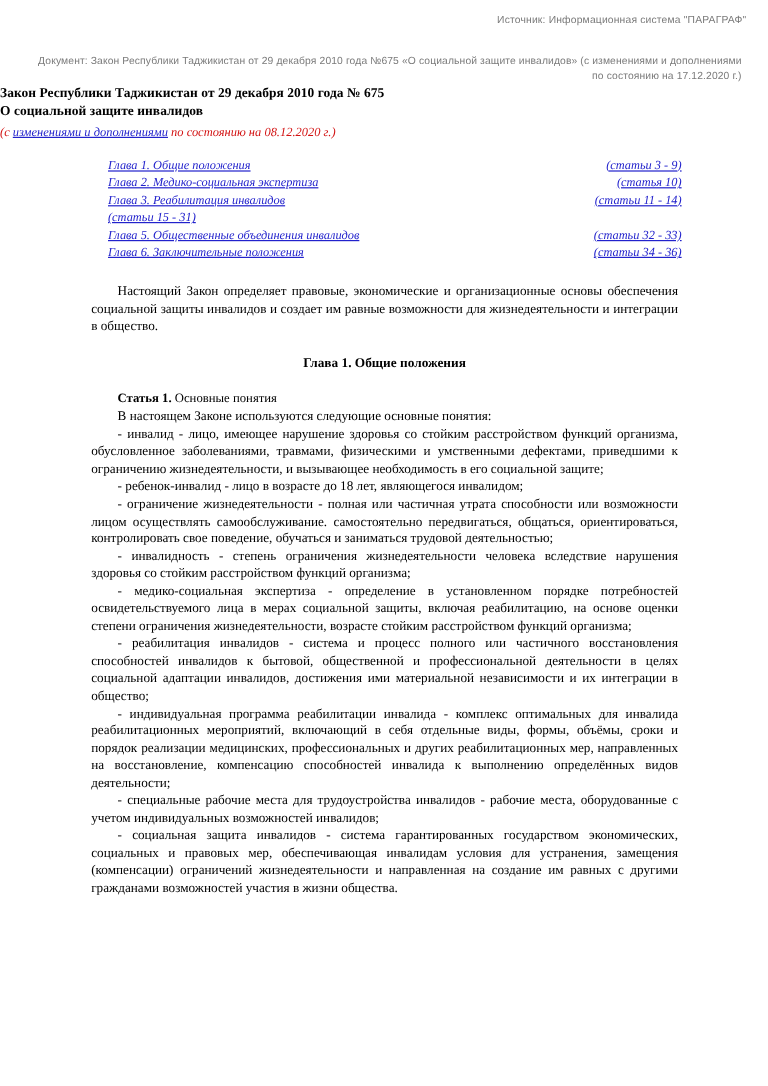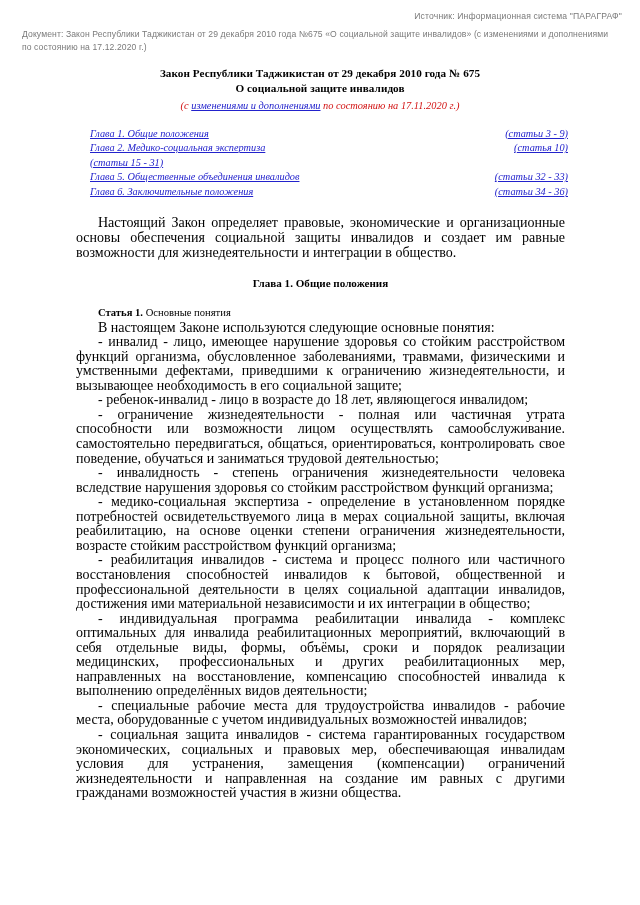--- a/index.html
+++ b/index.html
@@ -29,29 +29,29 @@
     font-size: 8.6px;
     line-height: 13.5px;
     padding-top: 10px;
   }
   .source-line {
     text-align: right;
     padding-right: 18px;
     letter-spacing: 0.15px;
   }
   .doc-line {
-    text-align: left;
+    text-align: right;
     padding: 4px 22px 0 22px;
     letter-spacing: 0.1px;
+    margin-top: 16px;
   }
 
   
   .title-block {
-    text-align: center;
-    margin-top: 11px;
+    margin-top: 0;
   }
   .title-main,
   .title-sub {
     font-weight: bold;
     font-size: 11.2px;
     line-height: 15.5px;
     letter-spacing: 0.05px;
   }
   .title-note {
     font-style: italic;
@@ -90,21 +90,21 @@
 
   
   .body-area {
     margin-top: 17px;
     padding: 0 75px 0 76px;
   }
   p.para {
     margin: 0;
     text-align: justify;
     text-justify: inter-word;
-    font-size: 14px;
+    font-size: 11px;
     line-height: 14.55px;
     text-indent: 22px;
     hyphens: none;
   }
   .chapter-head {
     text-align: center;
     font-weight: bold;
     font-size: 11.1px;
     line-height: 15px;
     margin: 16px 0 0 0;
@@ -126,31 +126,35 @@
 <div class="page">
 
   <div class="doc-header">
     <div class="source-line">Источник: Информационная система "ПАРАГРАФ"</div>
     <div class="doc-line">Документ: Закон Республики Таджикистан от 29 декабря 2010 года №675 «О социальной защите инвалидов» (с изменениями и дополнениями по состоянию на 17.12.2020 г.)</div>
   </div>
 
   <div class="title-block">
     <div class="title-main">Закон Республики Таджикистан от 29 декабря 2010 года № 675</div>
     <div class="title-sub">О социальной защите инвалидов</div>
-    <div class="title-note"><span>(с </span><span class="lnk">изменениями и дополнениями</span><span> по состоянию на 17.11.2020 г.)</span></div>
+    <div class="title-note"><span>(с </span><span class="lnk">изменениями и дополнениями</span><span> по состоянию на 08.12.2020 г.)</span></div>
   </div>
 
   <div class="toc">
     <div class="toc-row">
       <span class="toc-chapter">Глава 1. Общие положения</span>
       <span class="toc-articles">(статьи 3 - 9)</span>
     </div>
     <div class="toc-row">
       <span class="toc-chapter">Глава 2. Медико-социальная экспертиза</span>
       <span class="toc-articles">(статья 10)</span>
+    </div>
+    <div class="toc-row">
+      <span class="toc-chapter">Глава 3. Реабилитация инвалидов</span>
+      <span class="toc-articles">(статьи 11 - 14)</span>
     </div>
     <div class="toc-row">
       <span class="toc-articles">(статьи 15 - 31)</span>
     </div>
     <div class="toc-row">
       <span class="toc-chapter">Глава 5. Общественные объединения инвалидов</span>
       <span class="toc-articles">(статьи 32 - 33)</span>
     </div>
     <div class="toc-row">
       <span class="toc-chapter">Глава 6. Заключительные положения</span>

